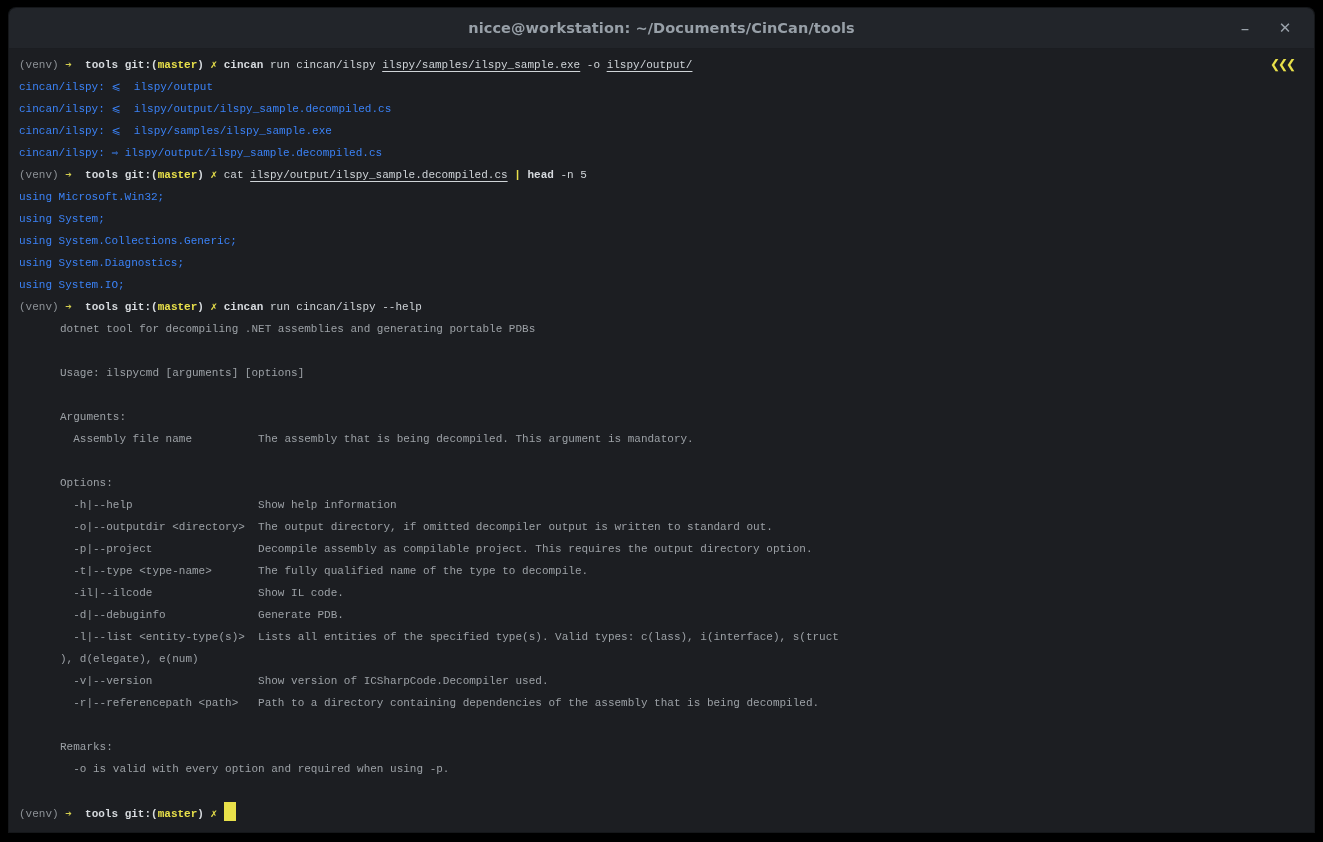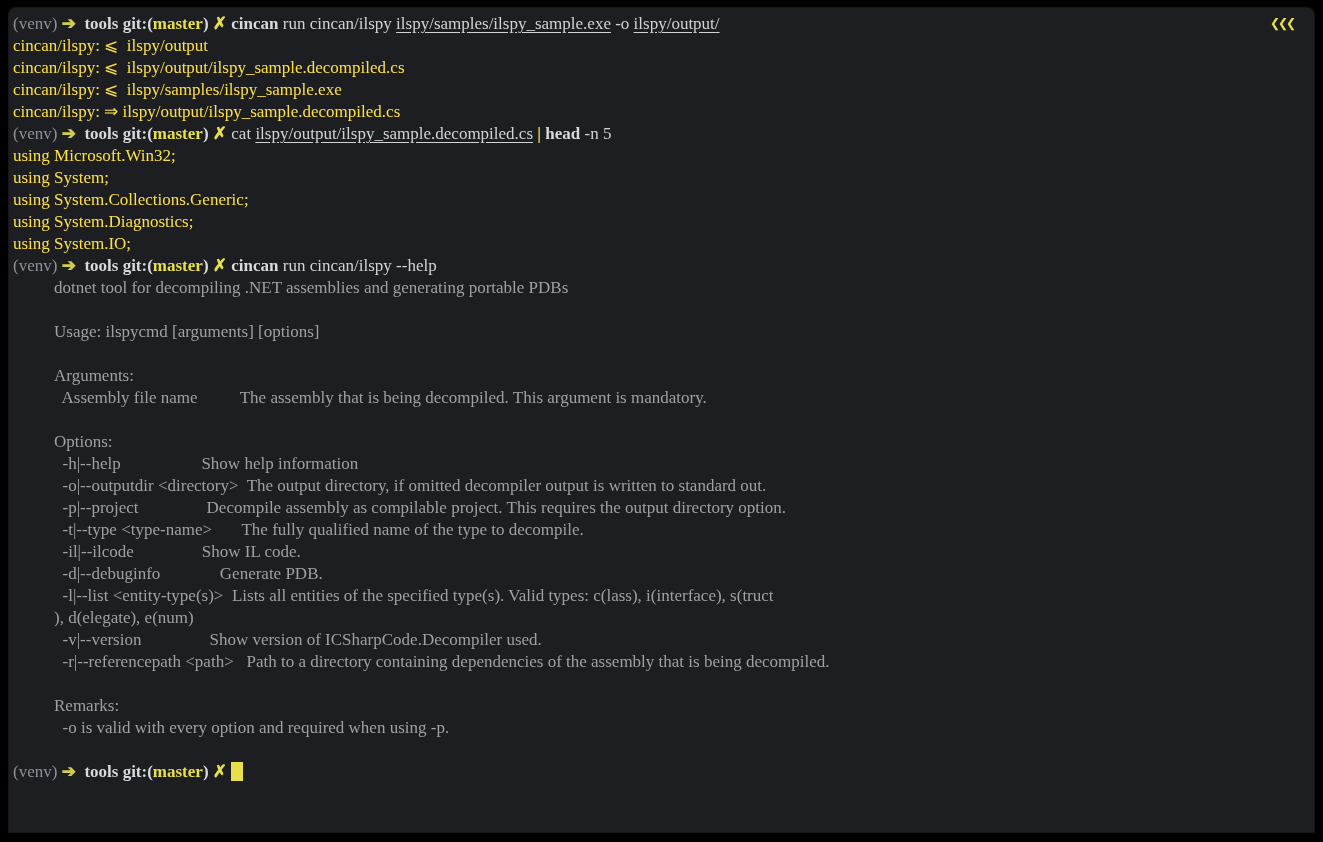--- a/index.html
+++ b/index.html
@@ -72,32 +72,32 @@
 
   
   #terminal-body {
     position: relative;
     padding: 5px 0 0 0;
     height: 784px;
     background: #1c1e22;
     overflow: hidden;
   }
   #console {
-    font-family: Liberation Serif, serif;
-    font-size: 17px;
+    font-family: Liberation Mono, monospace;
+    font-size: 11px;
     line-height: 22px;
     white-space: pre;
     color: #b4b9bd;
-    padding-left: 4px;
+    padding-left: 10px;
   }
   .ln { height: 22px; }
 
   
   .c-dim      { color: #8d9297; }
-  .c-out      { color: #fde047; }
+  .c-out      { color: #3b82f6; }
   .c-help     { color: #9ca1a6; margin-left: 41px; }
   .c-white    { color: #d6dade; font-weight: bold; }
   .c-yellowb  { color: #e8e04a; font-weight: bold; }
   .c-arrow    { color: #d2cd4e; font-weight: bold; }
   .c-cmd      { color: #cfd4d8; }
   .u          { text-decoration: underline; text-underline-offset: 3px; }
   .marker     { color: #e8e04a; font-weight: bold; }
 
   #right-marker {
     position: absolute;
@@ -115,19 +115,26 @@
     height: 19px;
     background: #e8e04a;
     vertical-align: -4px;
   }
 </style>
 </head>
 <body>
 
 <div id="terminal-window">
 
+  <div id="title-bar">
+    <div id="window-title">nicce@workstation: ~/Documents/CinCan/tools</div>
+    <div class="win-btns">
+      <div class="win-btn minimize">–</div>
+      <div class="win-btn close">✕</div>
+    </div>
+  </div>
 
   <div id="terminal-body">
     <div id="console"><div class="ln"><span class="c-dim">(venv)</span><span class="c-dim"> </span><span class="c-arrow">➔</span><span class="c-dim">  </span><span class="c-white">tools</span><span class="c-dim"> </span><span class="c-white">git:(</span><span class="c-yellowb">master</span><span class="c-white">)</span><span class="c-dim"> </span><span class="c-yellowb">✗</span><span class="c-dim"> </span><span class="c-white">cincan</span><span class="c-cmd"> run cincan/ilspy </span><span class="c-cmd u">ilspy/samples/ilspy_sample.exe</span><span class="c-cmd"> -o </span><span class="c-cmd u">ilspy/output/</span></div><div class="ln"><span class="c-out">cincan/ilspy: ⩽  ilspy/output</span></div><div class="ln"><span class="c-out">cincan/ilspy: ⩽  ilspy/output/ilspy_sample.decompiled.cs</span></div><div class="ln"><span class="c-out">cincan/ilspy: ⩽  ilspy/samples/ilspy_sample.exe</span></div><div class="ln"><span class="c-out">cincan/ilspy: ⇒ ilspy/output/ilspy_sample.decompiled.cs</span></div><div class="ln"><span class="c-dim">(venv)</span><span class="c-dim"> </span><span class="c-arrow">➔</span><span class="c-dim">  </span><span class="c-white">tools</span><span class="c-dim"> </span><span class="c-white">git:(</span><span class="c-yellowb">master</span><span class="c-white">)</span><span class="c-dim"> </span><span class="c-yellowb">✗</span><span class="c-dim"> </span><span class="c-cmd">cat </span><span class="c-cmd u">ilspy/output/ilspy_sample.decompiled.cs</span><span class="c-cmd"> </span><span class="c-yellowb">|</span><span class="c-cmd"> </span><span class="c-white">head</span><span class="c-cmd"> -n 5</span></div><div class="ln"><span class="c-out">using Microsoft.Win32;</span></div><div class="ln"><span class="c-out">using System;</span></div><div class="ln"><span class="c-out">using System.Collections.Generic;</span></div><div class="ln"><span class="c-out">using System.Diagnostics;</span></div><div class="ln"><span class="c-out">using System.IO;</span></div><div class="ln"><span class="c-dim">(venv)</span><span class="c-dim"> </span><span class="c-arrow">➔</span><span class="c-dim">  </span><span class="c-white">tools</span><span class="c-dim"> </span><span class="c-white">git:(</span><span class="c-yellowb">master</span><span class="c-white">)</span><span class="c-dim"> </span><span class="c-yellowb">✗</span><span class="c-dim"> </span><span class="c-white">cincan</span><span class="c-cmd"> run cincan/ilspy --help</span></div><div class="ln"><span class="c-help">dotnet tool for decompiling .NET assemblies and generating portable PDBs</span></div><div class="ln"><span class="c-help">&nbsp;</span></div><div class="ln"><span class="c-help">Usage: ilspycmd [arguments] [options]</span></div><div class="ln"><span class="c-help">&nbsp;</span></div><div class="ln"><span class="c-help">Arguments:</span></div><div class="ln"><span class="c-help">  Assembly file name          The assembly that is being decompiled. This argument is mandatory.</span></div><div class="ln"><span class="c-help">&nbsp;</span></div><div class="ln"><span class="c-help">Options:</span></div><div class="ln"><span class="c-help">  -h|--help                   Show help information</span></div><div class="ln"><span class="c-help">  -o|--outputdir &lt;directory&gt;  The output directory, if omitted decompiler output is written to standard out.</span></div><div class="ln"><span class="c-help">  -p|--project                Decompile assembly as compilable project. This requires the output directory option.</span></div><div class="ln"><span class="c-help">  -t|--type &lt;type-name&gt;       The fully qualified name of the type to decompile.</span></div><div class="ln"><span class="c-help">  -il|--ilcode                Show IL code.</span></div><div class="ln"><span class="c-help">  -d|--debuginfo              Generate PDB.</span></div><div class="ln"><span class="c-help">  -l|--list &lt;entity-type(s)&gt;  Lists all entities of the specified type(s). Valid types: c(lass), i(interface), s(truct</span></div><div class="ln"><span class="c-help">), d(elegate), e(num)</span></div><div class="ln"><span class="c-help">  -v|--version                Show version of ICSharpCode.Decompiler used.</span></div><div class="ln"><span class="c-help">  -r|--referencepath &lt;path&gt;   Path to a directory containing dependencies of the assembly that is being decompiled.</span></div><div class="ln"><span class="c-help">&nbsp;</span></div><div class="ln"><span class="c-help">Remarks:</span></div><div class="ln"><span class="c-help">  -o is valid with every option and required when using -p.</span></div><div class="ln"><span class="c-help">&nbsp;</span></div><div class="ln"><span class="c-dim">(venv)</span><span class="c-dim"> </span><span class="c-arrow">➔</span><span class="c-dim">  </span><span class="c-white">tools</span><span class="c-dim"> </span><span class="c-white">git:(</span><span class="c-yellowb">master</span><span class="c-white">)</span><span class="c-dim"> </span><span class="c-yellowb">✗</span><span class="c-dim"> </span><span class="cursor"></span></div></div>
     <div id="right-marker" class="marker">❮❮❮</div>
   </div>
 
 </div>
 
 </body></html>

